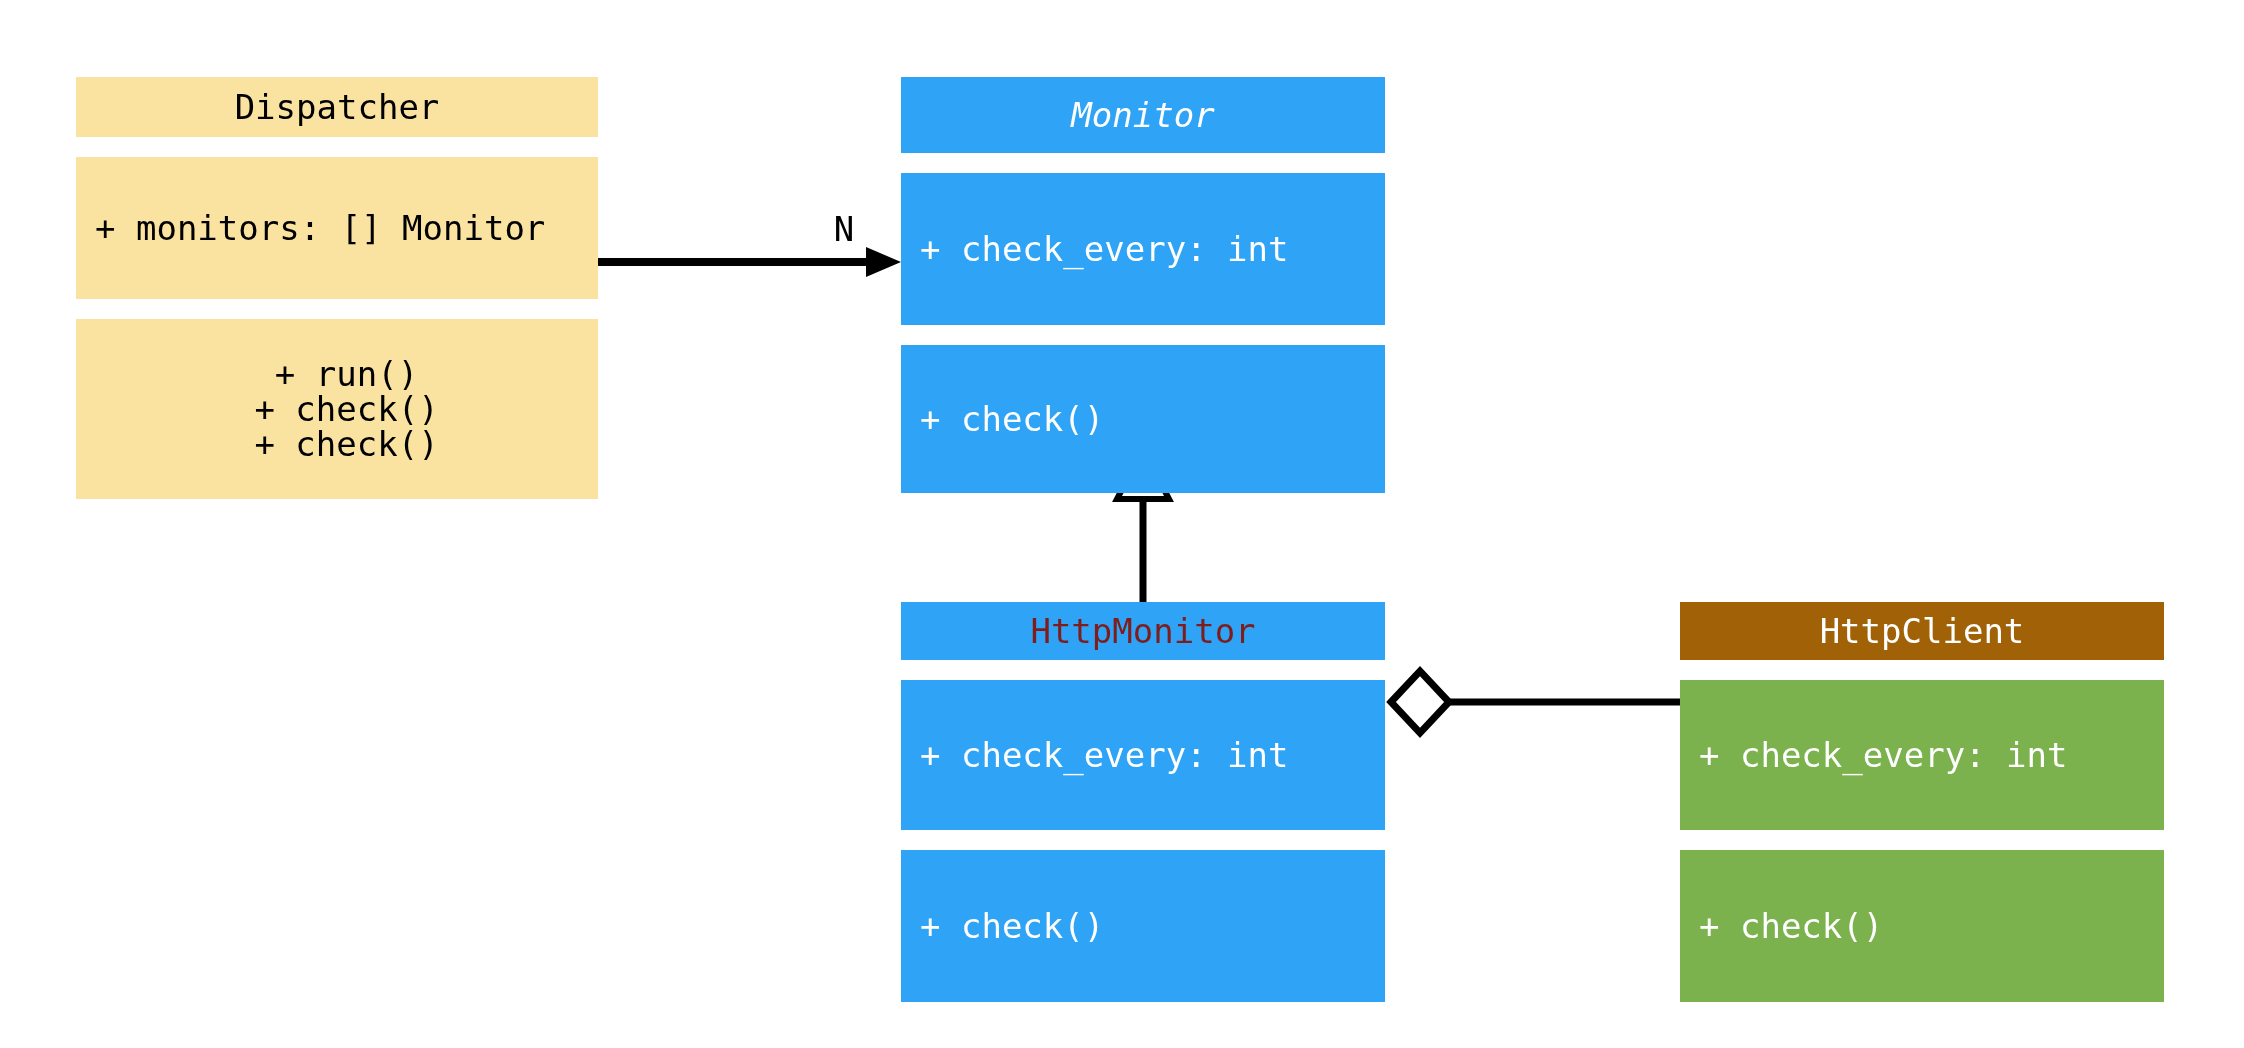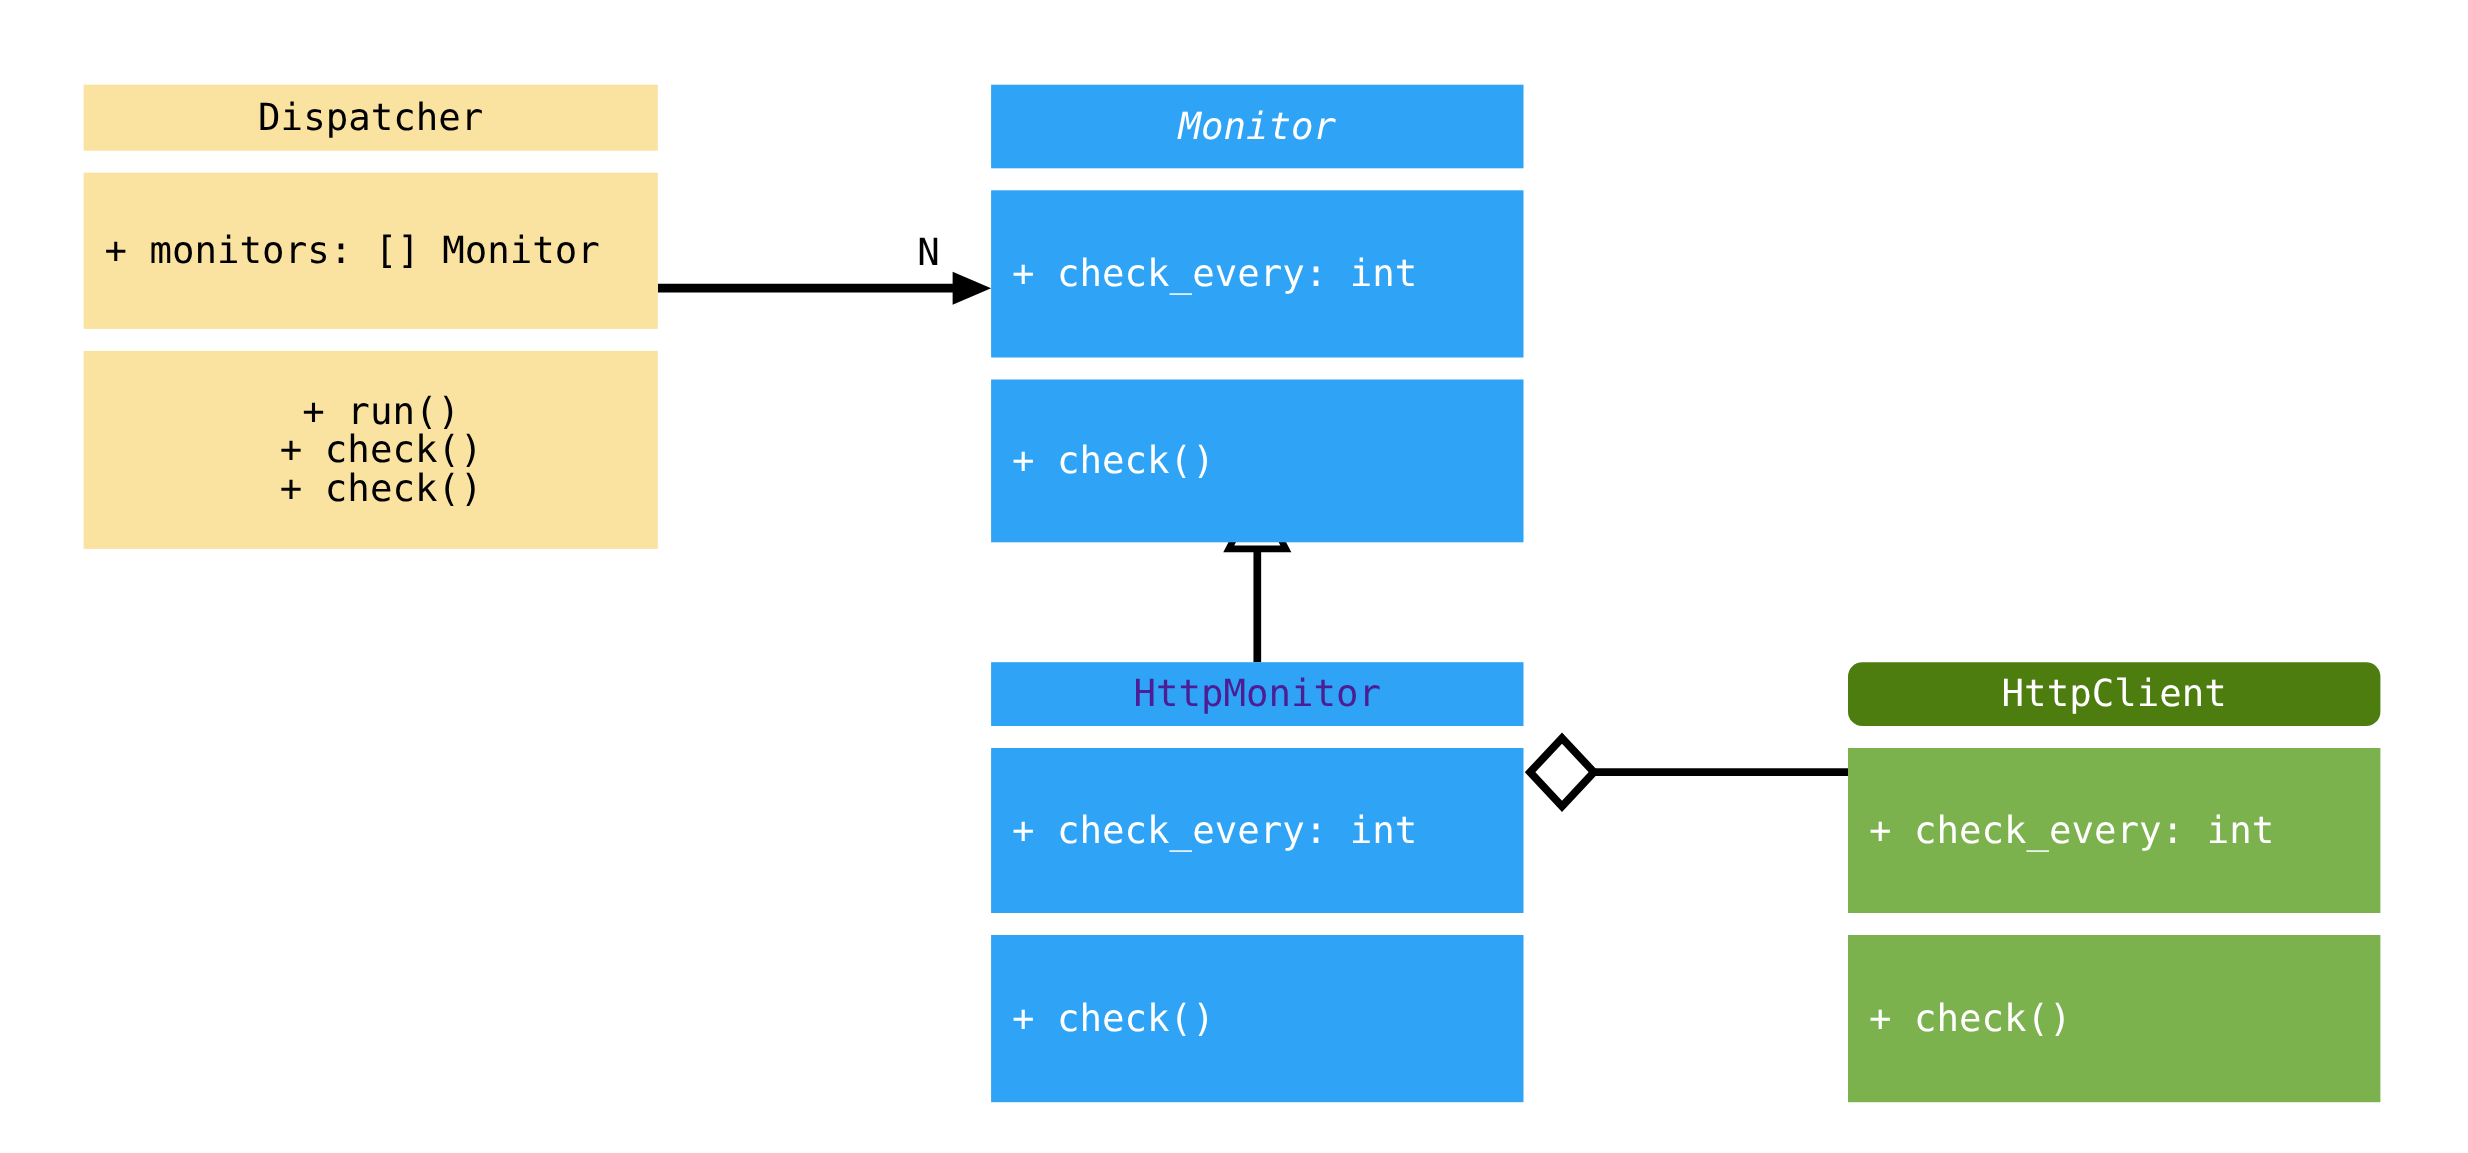--- a/index.html
+++ b/index.html
@@ -77,31 +77,31 @@
     <div class="sec title" style="background-color: rgb(47, 164, 246); color: rgb(255, 255, 255); font-style: italic;">Monitor</div>
     <div class="sec body attrs" style="background-color: rgb(47, 164, 246); color: rgb(255, 255, 255);">
       <div>+ check_every: int</div>
     </div>
     <div class="sec body methods" style="background-color: rgb(47, 164, 246); color: rgb(255, 255, 255);">
       <div>+ check()</div>
     </div>
   </div>
 
   <div class="uml-class box-httpmonitor">
-    <div class="sec title" style="background-color: rgb(47, 164, 246); color: #4c1d95;">HttpMonitor</div>
+    <div class="sec title" style="background-color: rgb(47, 164, 246); color: #7f1d1d;">HttpMonitor</div>
     <div class="sec body attrs" style="background-color: rgb(47, 164, 246); color: rgb(255, 255, 255);">
       <div>+ check_every: int</div>
     </div>
     <div class="sec body methods" style="background-color: rgb(47, 164, 246); color: rgb(255, 255, 255);">
       <div>+ check()</div>
     </div>
   </div>
 
   <div class="uml-class box-httpclient">
-    <div class="sec title" style="background-color: #4d7c0f; color: rgb(255, 255, 255); border-radius: 13px;">HttpClient</div>
+    <div class="sec title" style="background-color: #a16207; color: rgb(255, 255, 255);">HttpClient</div>
     <div class="sec body attrs" style="background-color: rgb(124, 178, 78); color: rgb(255, 255, 255);">
       <div>+ check_every: int</div>
     </div>
     <div class="sec body methods" style="background-color: rgb(124, 178, 78); color: rgb(255, 255, 255);">
       <div>+ check()</div>
     </div>
   </div>
 
 </div>
 

